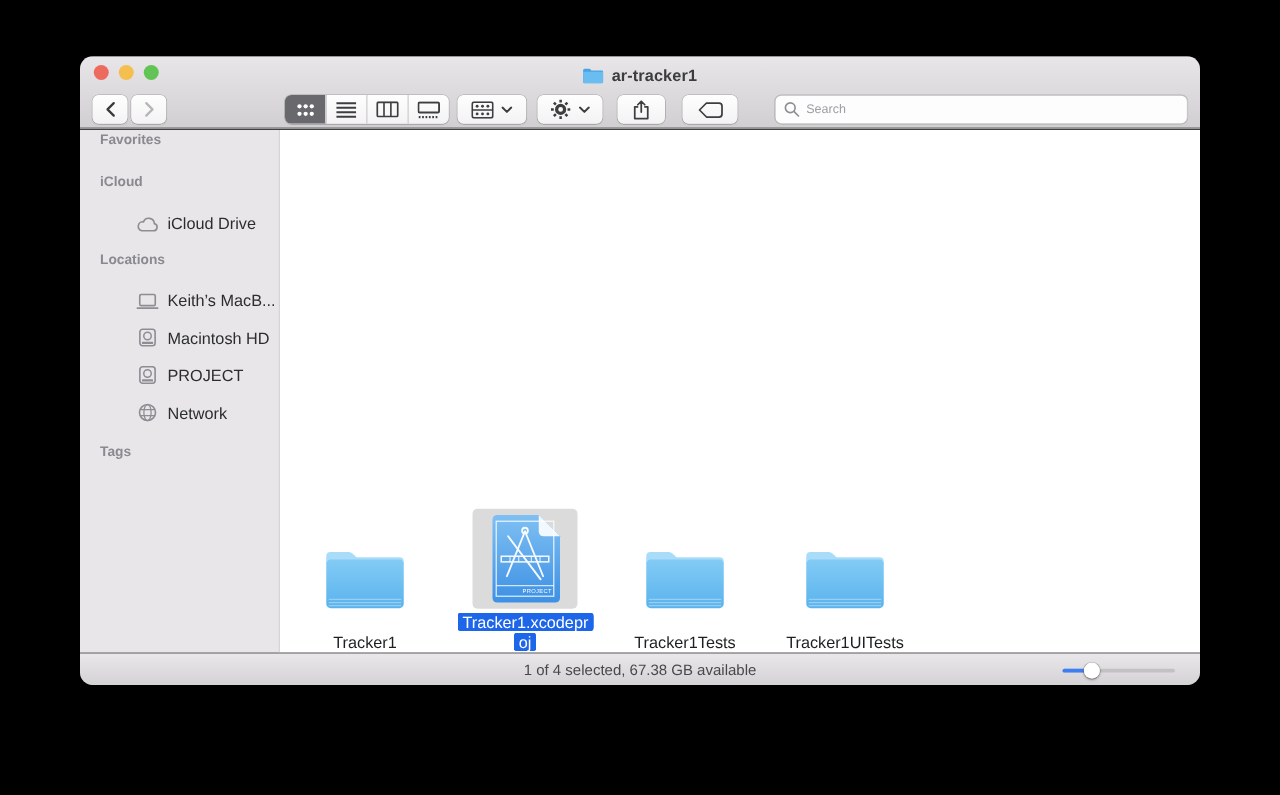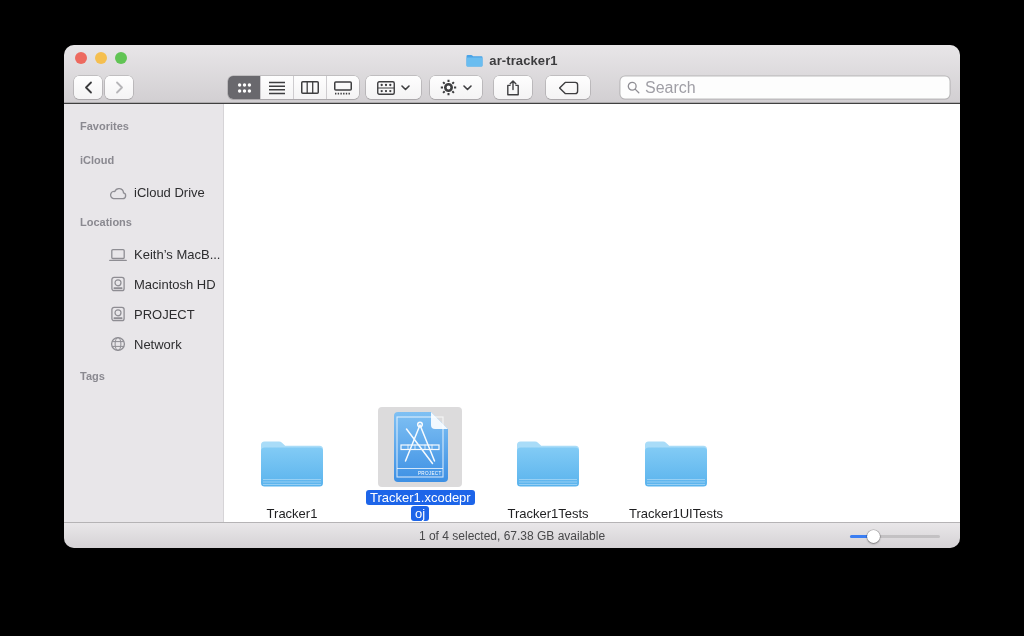--- a/index.html
+++ b/index.html
@@ -29,27 +29,27 @@
     background:linear-gradient(#fefefe,#f4f3f4); border-radius:5px; overflow:hidden;
     box-shadow:0 0 0 0.5px rgba(0,0,0,0.25), 0 1px 1px rgba(0,0,0,0.08); }
   .seg-item { flex:1; display:flex; align-items:center; justify-content:center; border-right:1px solid #cecccf; }
   .seg-item:last-child { border-right:none; }
   .seg-item.active { background:#69686d; }
   .dd { gap:6px; padding:0 6px; }
 
   .search { position:absolute; top:2px; left:556px; right:10px; height:23px;
     background:#fdfdfd; border-radius:5px; display:flex; align-items:center; gap:5px; padding-left:7px;
     box-shadow:0 0 0 0.5px rgba(0,0,0,0.25) inset, 0 0 0 0.5px rgba(0,0,0,0.18); }
-  .search input { border:none; outline:none; background:transparent; font-size:16px;
+  .search input { border:none; outline:none; background:transparent; font-size:10px;
     font-family:"Liberation Sans", sans-serif; color:#333; width:100%; }
   .search input::placeholder { color:#9f9ea5; }
 
   
   .content { position:absolute; top:59px; bottom:26px; left:0; right:0; display:flex; }
-  .sidebar { width:160px; background:#e8e6e9; border-right:1px solid #d6d4d7; padding-top:14px; flex:none; }
+  .sidebar { width:160px; background:#e8e6e9; border-right:1px solid #d6d4d7; flex:none; }
   .sb-header { font-size:11px; font-weight:bold; color:#8a8990; padding-left:16px; height:16px; line-height:16px; }
   .sb-h-fav { margin-bottom:18px; }
   .sb-h-icloud { margin-bottom:2px; }
   .sb-h-loc { margin-top:14px; margin-bottom:2px; }
   .sb-h-tags { margin-top:16px; }
   .sb-item { height:30px; display:flex; align-items:flex-end; gap:7px; padding-left:25px;
     font-size:13px; color:#2d2d2f; border-radius:5px;margin-left:20px; }
   .sb-item .ic { flex:none; display:flex; align-items:center; justify-content:center; width:18px; }
 
   .files { flex:1; background:#fff; padding:10px 0 0 4px; display:flex; align-items:flex-end; }

